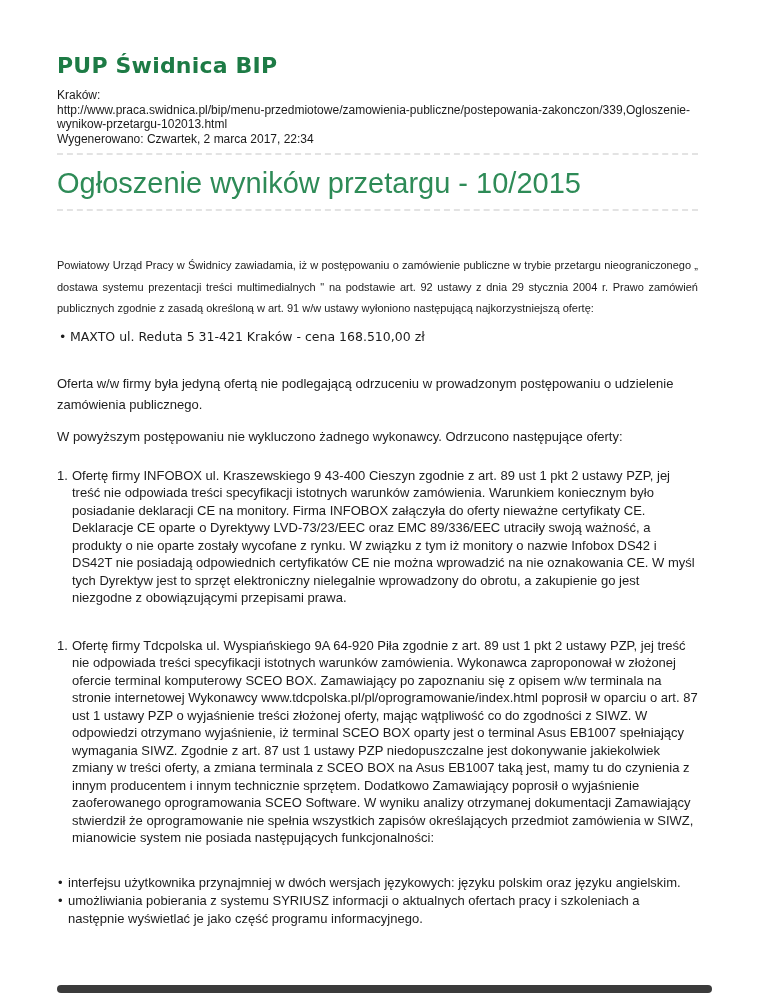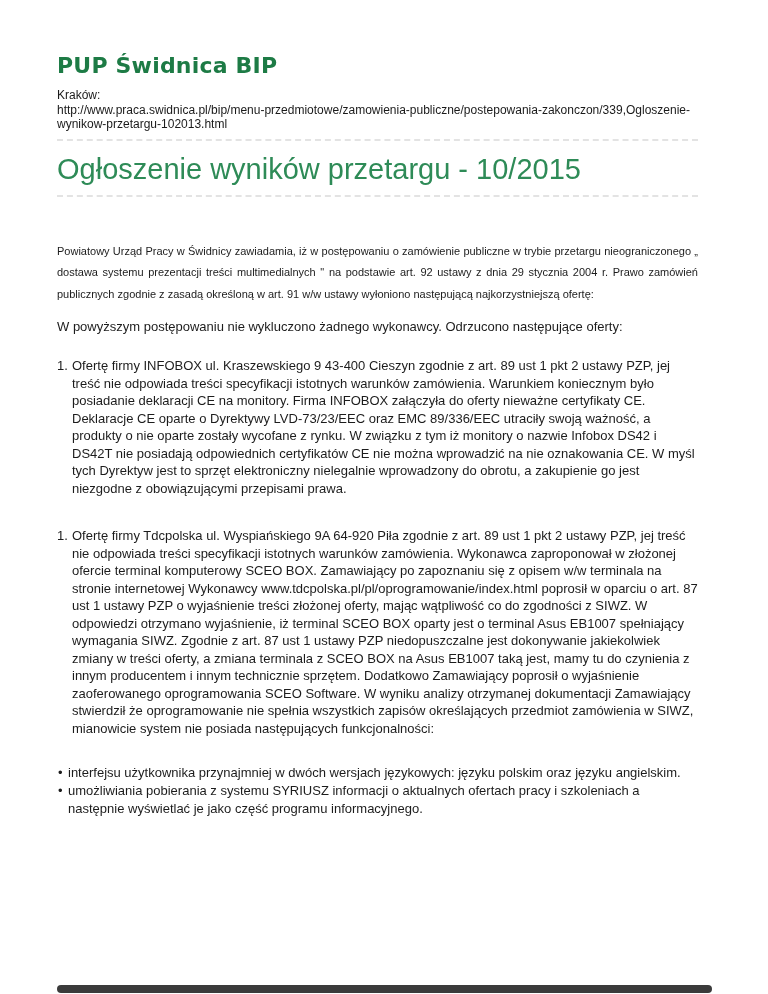--- a/index.html
+++ b/index.html
@@ -126,32 +126,37 @@
 </head>
 <body>
 
 <div class="page">
 
   <h1 class="site-title">PUP Świdnica BIP</h1>
 
   <div class="source">
     <span>Kraków:</span>
     <span class="url">http://www.praca.swidnica.pl/bip/menu-przedmiotowe/zamowienia-publiczne/postepowania-zakonczon/339,Ogloszenie-wynikow-przetargu-102013.html</span>
+    <span>Wygenerowano: Czwartek, 2 marca 2017, 22:34</span>
   </div>
 
   <hr class="dashed-divider">
 
   <h2 class="page-title">Ogłoszenie wyników przetargu - 10/2015</h2>
 
   <hr class="dashed-divider" style="margin-top:0;">
 
 
   <p class="intro">Powiatowy Urząd Pracy w Świdnicy zawiadamia, iż  w  postępowaniu o zamówienie publiczne w trybie przetargu nieograniczonego „ dostawa systemu prezentacji treści multimedialnych " na podstawie art. 92 ustawy z dnia 29 stycznia 2004 r. Prawo zamówień publicznych zgodnie z zasadą określoną w art. 91 w/w ustawy wyłoniono następującą najkorzystniejszą  ofertę:</p>
 
+  <ul class="winner-list">
+    <li>MAXTO ul. Reduta 5 31-421 Kraków  - cena  168.510,00 zł</li>
+  </ul>
 
+  <p class="para single-offer">Oferta w/w firmy była jedyną ofertą nie podlegającą odrzuceniu w prowadzonym postępowaniu o udzielenie zamówienia publicznego.</p>
 
   <p class="para exclusion">W powyższym postępowaniu nie wykluczono żadnego wykonawcy. Odrzucono następujące oferty:</p>
 
   <div class="rejected">
     <div class="ritem">
       <span class="num">1.</span>
       <span class="rtext">Ofertę firmy INFOBOX ul. Kraszewskiego 9 43-400 Cieszyn zgodnie z art. 89 ust 1 pkt 2 ustawy PZP, jej treść nie odpowiada treści specyfikacji istotnych warunków zamówienia. Warunkiem koniecznym było posiadanie deklaracji CE na monitory. Firma INFOBOX załączyła do oferty nieważne certyfikaty CE. Deklaracje CE oparte o Dyrektywy LVD-73/23/EEC oraz EMC 89/336/EEC utraciły swoją ważność, a produkty o nie oparte zostały wycofane z rynku. W związku z tym iż monitory o nazwie Infobox DS42 i DS42T nie posiadają odpowiednich certyfikatów CE nie można wprowadzić na nie oznakowania CE. W myśl tych Dyrektyw jest to sprzęt elektroniczny nielegalnie wprowadzony do obrotu, a zakupienie go jest niezgodne z obowiązującymi przepisami prawa.</span>
     </div>
   </div>
 

